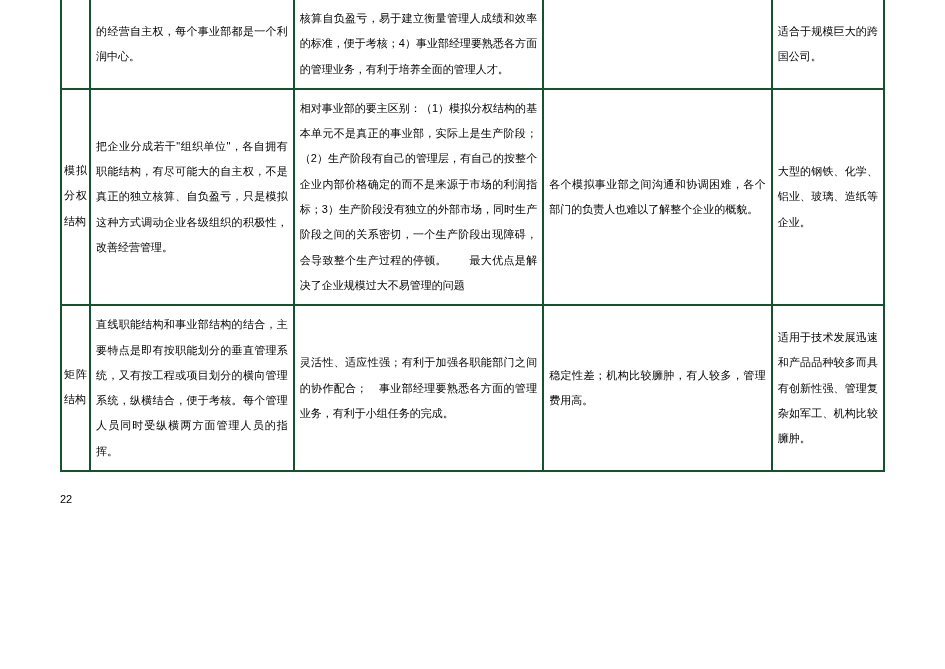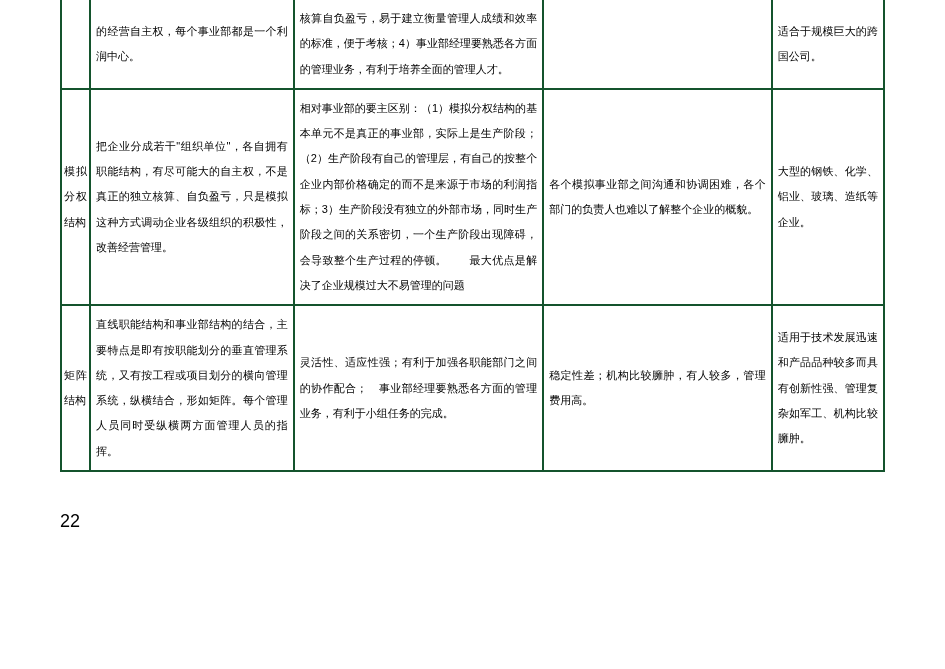--- a/index.html
+++ b/index.html
@@ -26,28 +26,28 @@
     }
     table.doc td {
       border: 2px solid #14532d;
       padding: 6px 5px 6px 5px;
       vertical-align: middle;
       text-align: justify;
       word-break: break-all;
     }
     
     tr.partial td { border-top: none; margin-top: 14px; }
-    .col0 { width: 28px; padding: 16px 2px !important; text-align: center; }
+    .col0 { width: 28px; padding: 16px 2px !important; text-align: center; font-family: Liberation Mono, monospace; }
     .col1 { width: 196px; }
     .col2 { width: 240px; }
     .col3 { width: 220px; }
     .col4 { width: 108px; }
     .page-num {
-      margin-top: 39px;
-      font-size: 18px;
+      margin-top: 21px;
+      font-size: 11px;
     }
   </style>
 </head>
 <body>
 
 <div class="page">
   <table class="doc">
     <colgroup>
       <col class="col0">
         <col class="col1">
@@ -65,21 +65,21 @@
       </tr>
       <tr>
         <td class="col0">模拟分权结构</td>
         <td>把企业分成若干"组织单位"，各自拥有职能结构，有尽可能大的自主权，不是真正的独立核算、自负盈亏，只是模拟这种方式调动企业各级组织的积极性，改善经营管理。</td>
         <td>相对事业部的要主区别：（1）模拟分权结构的基本单元不是真正的事业部，实际上是生产阶段；（2）生产阶段有自己的管理层，有自己的按整个企业内部价格确定的而不是来源于市场的利润指标；3）生产阶段没有独立的外部市场，同时生产阶段之间的关系密切，一个生产阶段出现障碍，会导致整个生产过程的停顿。　　最大优点是解决了企业规模过大不易管理的问题</td>
         <td>各个模拟事业部之间沟通和协调困难，各个部门的负责人也难以了解整个企业的概貌。</td>
         <td>大型的钢铁、化学、铝业、玻璃、造纸等企业。</td>
       </tr>
       <tr>
         <td class="col0">矩阵结构</td>
-        <td>直线职能结构和事业部结构的结合，主要特点是即有按职能划分的垂直管理系统，又有按工程或项目划分的横向管理系统，纵横结合，形如矩阵。每个管理人员同时受纵横两方面管理人员的指挥。</td>
+        <td>直线职能结构和事业部结构的结合，主要特点是即有按职能划分的垂直管理系统，又有按工程或项目划分的横向管理系统，纵横结合，便于考核。每个管理人员同时受纵横两方面管理人员的指挥。</td>
         <td>灵活性、适应性强；有利于加强各职能部门之间的协作配合；　事业部经理要熟悉各方面的管理业务，有利于小组任务的完成。</td>
         <td>稳定性差；机构比较臃肿，有人较多，管理费用高。</td>
         <td>适用于技术发展迅速和产品品种较多而具有创新性强、管理复杂如军工、机构比较臃肿。</td>
       </tr>
     </tbody>
   </table>
 
   <div class="page-num">22</div>
 </div>
 

